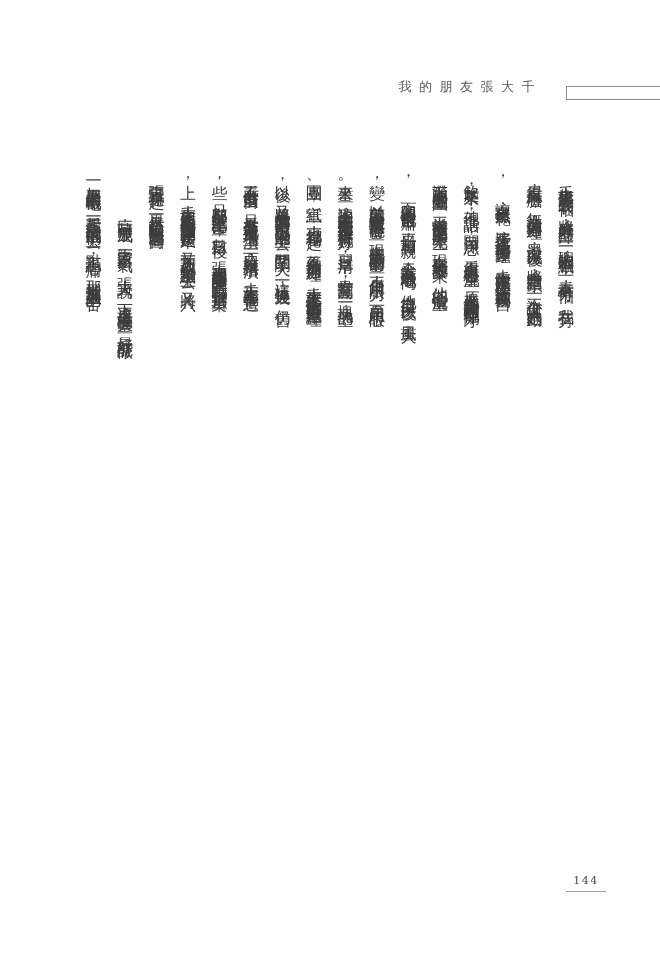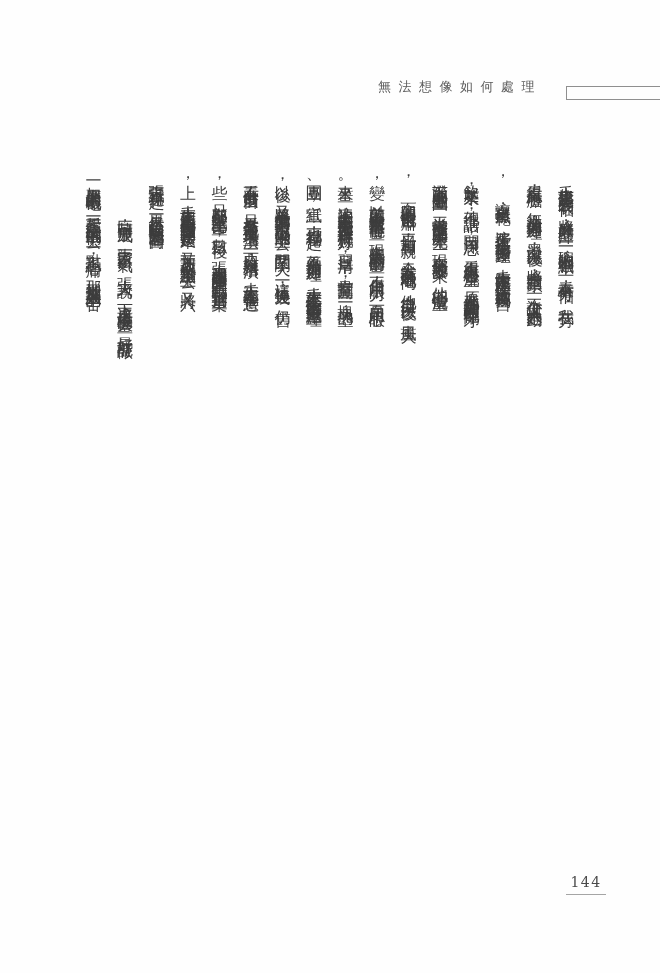--- a/index.html
+++ b/index.html
@@ -31,33 +31,33 @@
     color:#3d3d3d;white-space:pre;overflow:visible;
     text-align:left;
   }
   
   .folio{
     position:absolute;left:560px;top:874px;width:52px;
     text-align:center;
   }
   .folio-number{
     font-family:"DejaVu Serif","Liberation Serif",serif;
-    font-size:14px;letter-spacing:1.5px;color:#4a4a4a;
+    font-size:11px;letter-spacing:1.5px;color:#4a4a4a;
   }
   .folio-rule{
     margin:4px auto 0 auto;width:40px;height:0;
     border-bottom:1px solid #a5a5a5;
   }
 </style>
 </head>
 <body>
 
 <div class="page">
 
-  <div class="running-head">無法想像如何處理</div>
+  <div class="running-head">我的朋友張大千</div>
 
   <div class="head-rule-box"></div>
 
   <div class="text-block">
     <div class="text-col">千先生捲起短衫的衣袖，將磨好的墨汁，一碗一碗的倒在紙上，看來十分可怕，我在旁</div>
     <div class="text-col">看得提心吊膽，無法想像如何處理，墨潑完以後，將畫室門鎖上，不許任何人入內走動</div>
     <div class="text-col">，讓它自然風乾，這些工作也不過半個多鐘頭，大千先生即下樓捧了一個蓋碗茶杯獨自</div>
     <div class="text-col">飲起茶來了，他不講話，閉目深思，看得出心思很沈重，原來他在計劃如何處理他剛才</div>
     <div class="text-col">潑下的那些墨團團。平常愛擺龍門陣的大千先生，現在突然地安靜下來，他的心情沈重</div>
     <div class="text-col">，面部的表情也嚴肅，平日和藹可親，今天就有顯著地不同。他自從目疾以後，畫風大</div>

